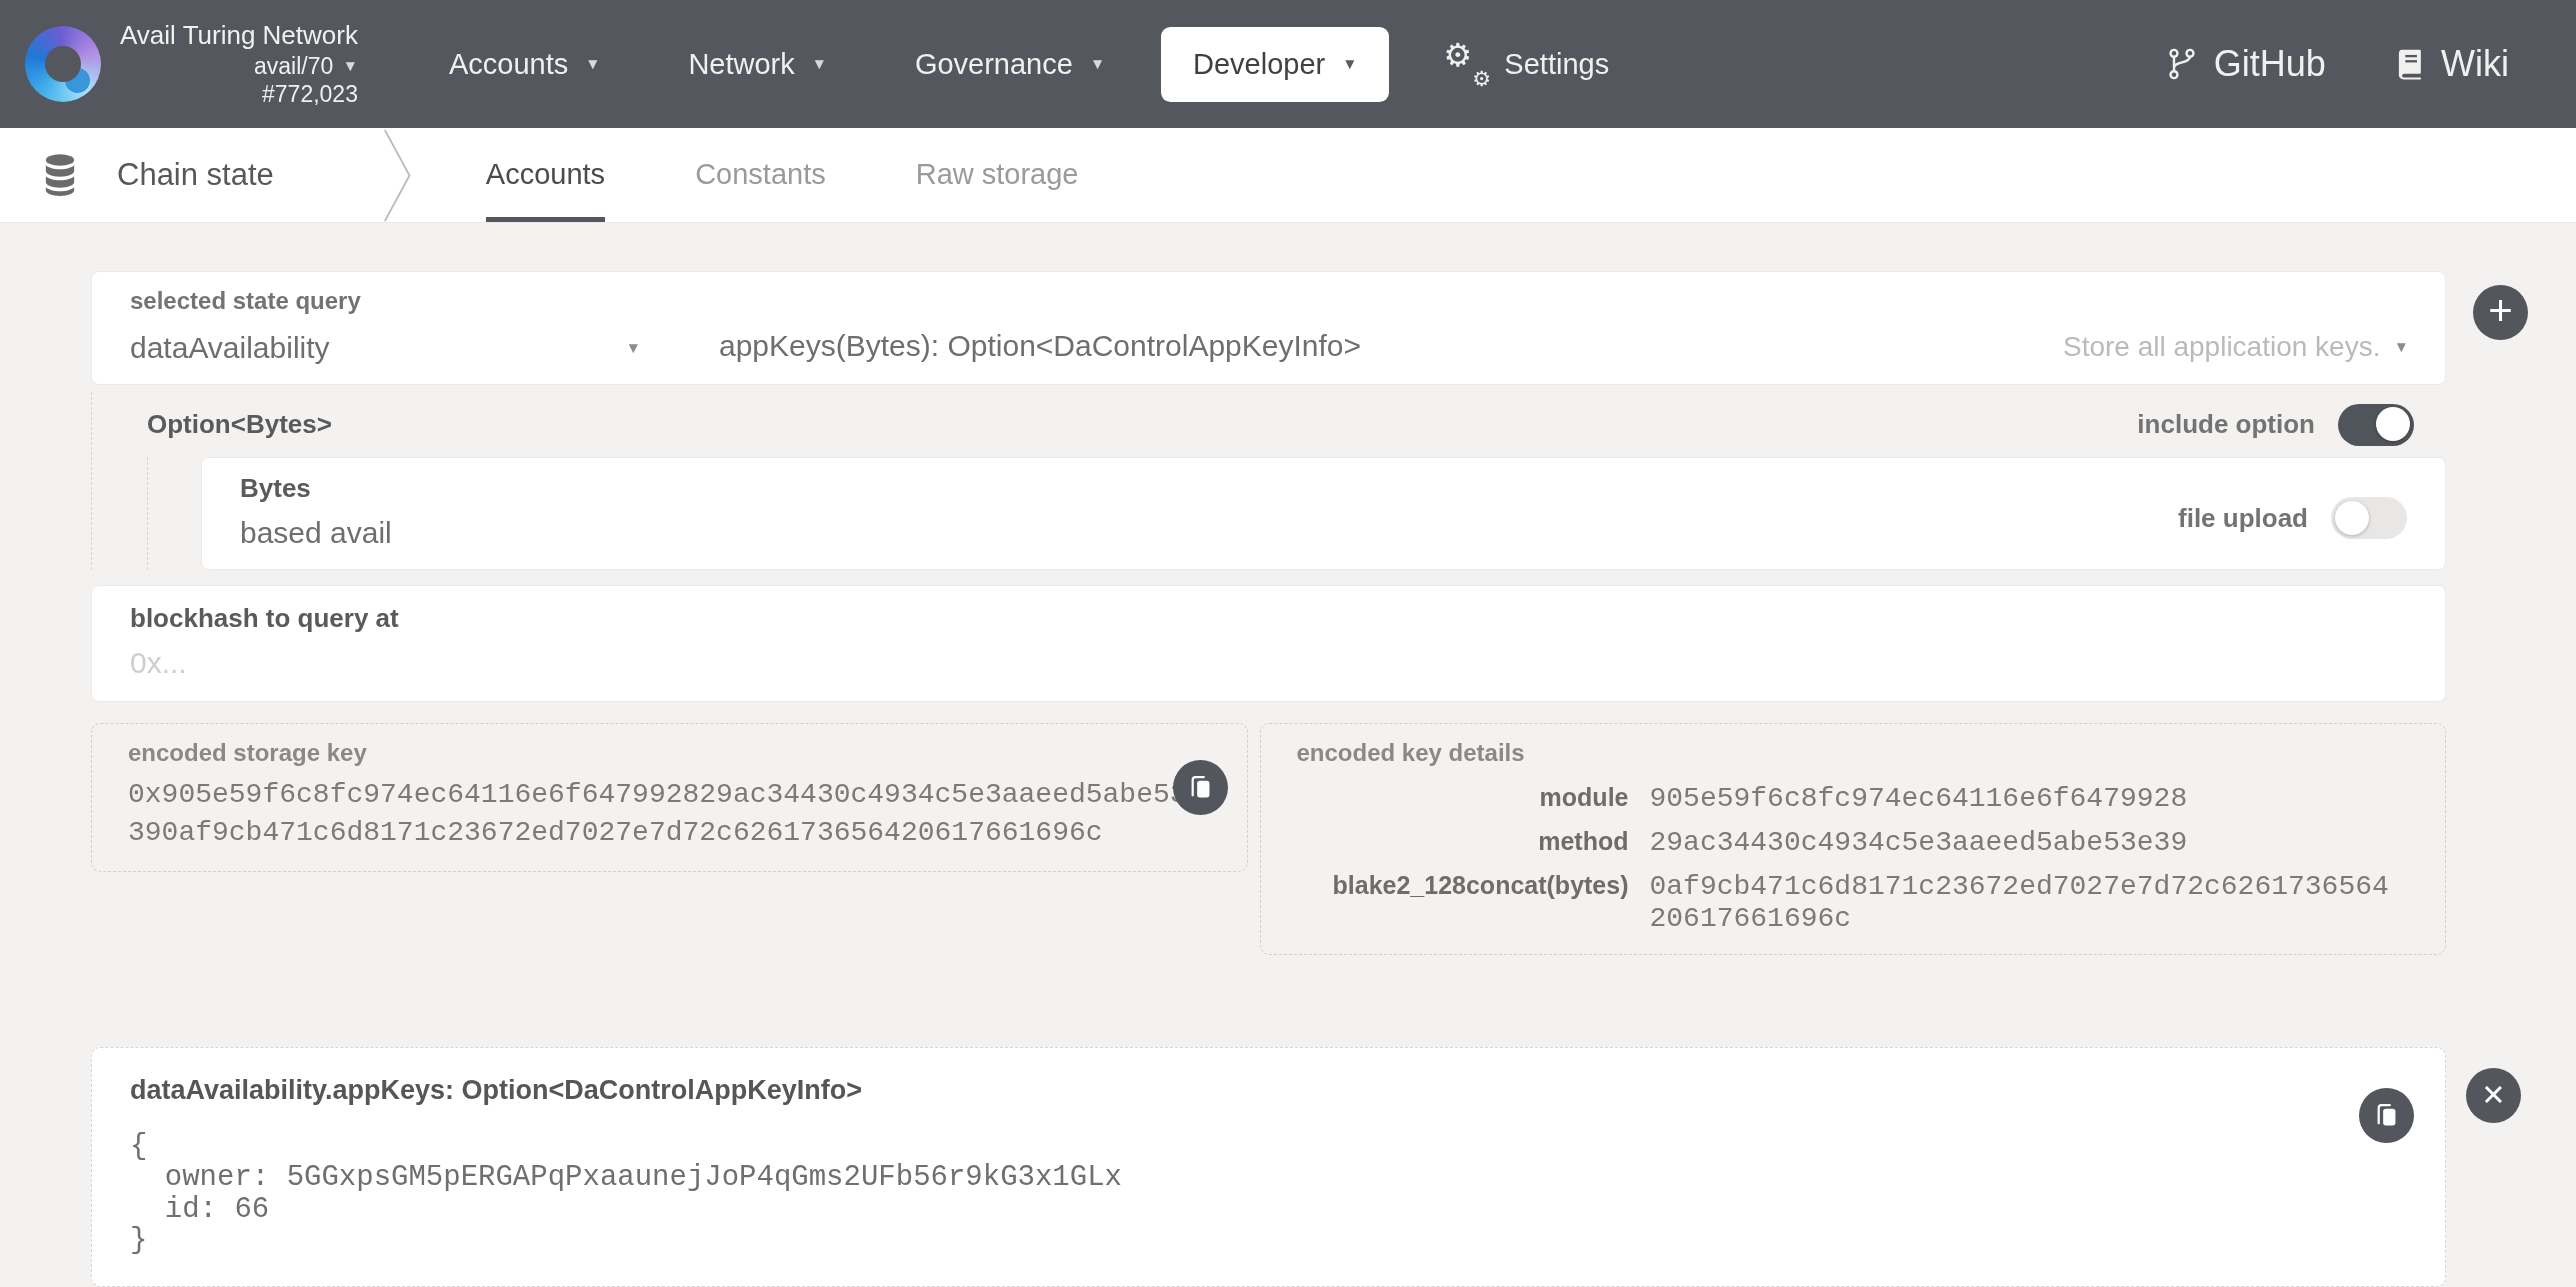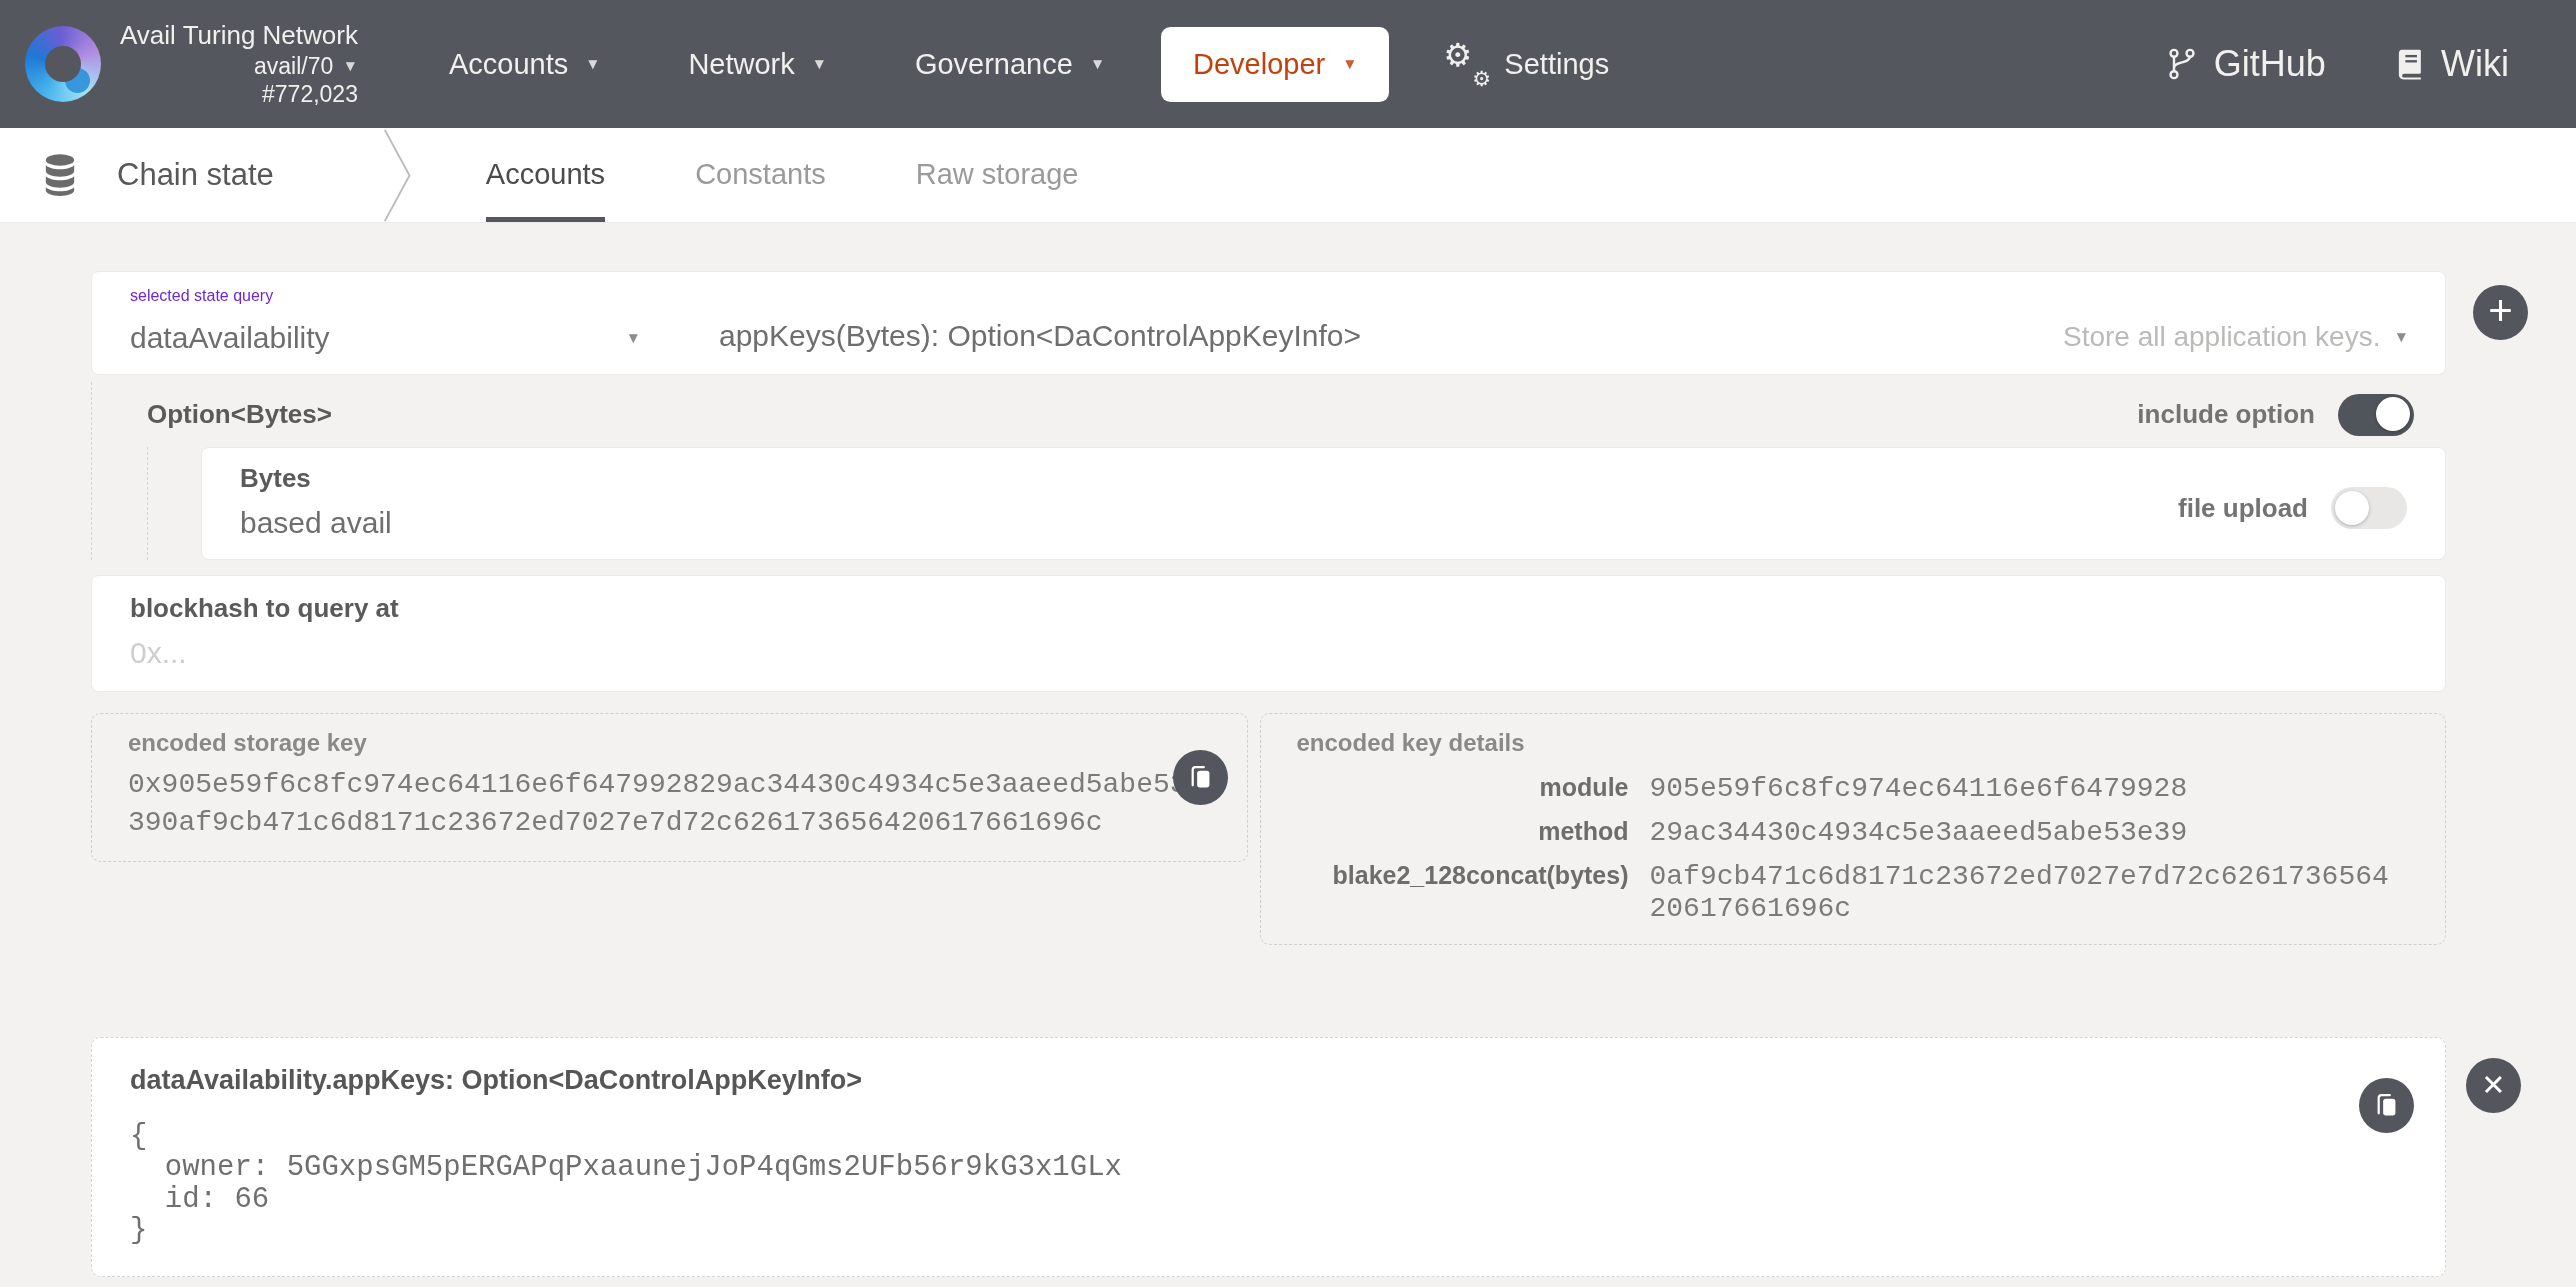--- a/index.html
+++ b/index.html
@@ -25,21 +25,21 @@
     border-radius:5.7px 50% 50% 50%; background:#2d8fd8; transform:rotate(25deg); opacity:.9; }
   .brand-text { display:flex; flex-direction:column; align-items:flex-end; line-height:1.25; }
   .net-name { font-size:26px; }
   .net-runtime { font-size:23px; display:flex; align-items:center; gap:9.5px; cursor:pointer; }
   .net-block { font-size:23px; }
   .caret { font-size:15.3px; line-height:1; opacity:.85; }
 
   nav.main { display:flex; align-items:center; margin-left:91px; gap:88px; font-size:29px; }
   .nav-item { display:flex; align-items:center; gap:17px; cursor:pointer; white-space:nowrap; }
   .nav-item.active {
-    background:#fff; color:#c2410c; border-radius:9.5px;
+    background:#fff; color:#404040; border-radius:9.5px;
     padding:21px 32px; margin:8px -32px;
   }
   .gear-wrap { position:relative; width:42px; height:38px; display:inline-block; }
   .gear-big { position:absolute; left:-1.9px; top:-8.6px; font-size:32px; }
   .gear-small { position:absolute; right:-3.8px; bottom:-7.6px; font-size:21px; }
 
   .links { margin-left:auto; display:flex; align-items:center; gap:69px; font-size:36px; }
   .link { display:flex; align-items:center; gap:15.3px; cursor:pointer; }
 
   
@@ -51,21 +51,21 @@
   .tab.active { color:#4b4b4b; border-bottom-color:#54575e; }
 
   
   main { position:relative; padding-top:48px; }
   .card {
     background:#fff; border:1px solid #eceae8; border-radius:7.6px;
     margin:0 130px 0 91px;
   }
   .query-card { display:flex; position:relative; padding:15.3px 0 19px 0; }
   .q-col1 { width:587px; padding-left:38px; }
-  .q-label { font-size:16px; color:#6d28d9; font-weight:normal; }
+  .q-label { font-size:24px; color:#737373; font-weight:bold; }
   .q-value-row { display:flex; align-items:center; justify-content:space-between; margin-top:15.3px; padding-right:38px; cursor:pointer; }
   .q-value { font-size:30px; color:#6e6e6e; }
   .q-col2 { flex:1; display:flex; align-items:flex-end; justify-content:space-between; padding:0 36px 1.9px 40px; cursor:pointer; }
   .q-hint { font-size:28px; color:#bbbab8; display:flex; align-items:center; gap:13.4px; }
   .caret-g { font-size:15.3px; color:#8d8c8b; }
 
   .round-btn {
     width:55px; height:55px; border-radius:50%; background:#53565c; border:none;
     color:#fff; display:flex; align-items:center; justify-content:center; cursor:pointer;
   }

